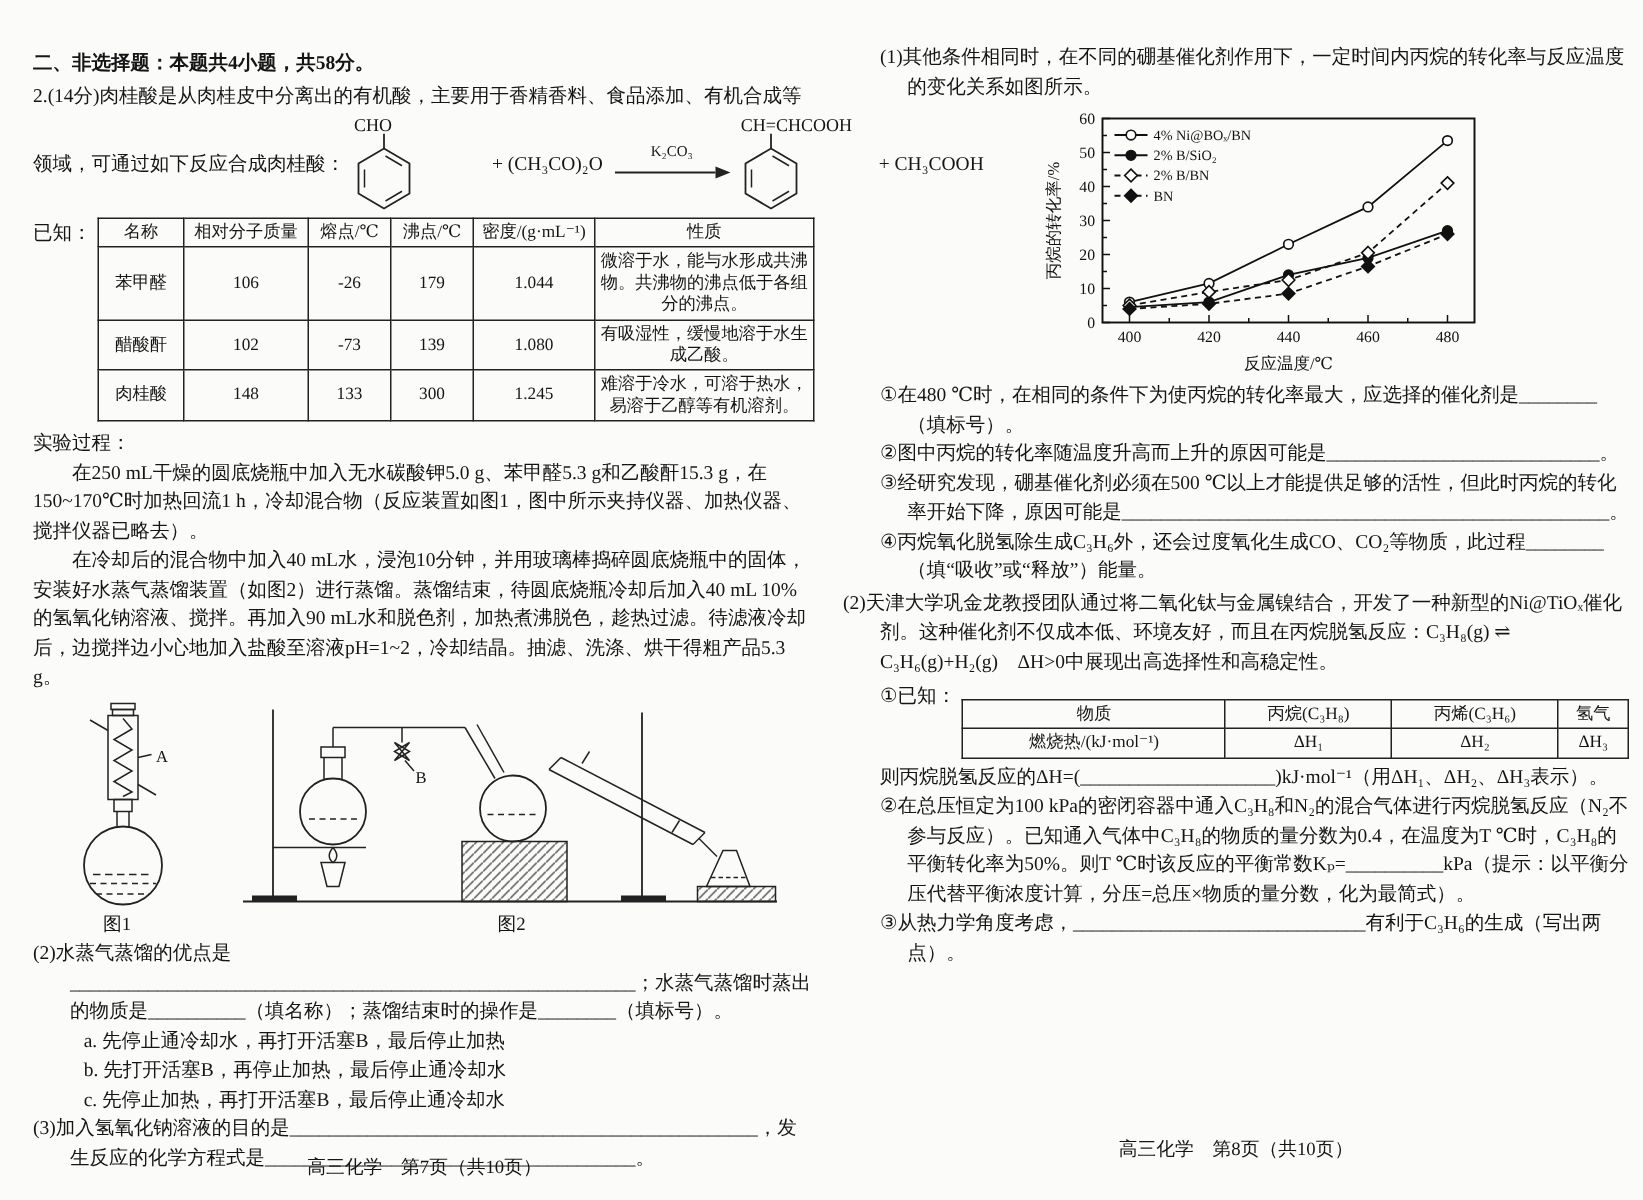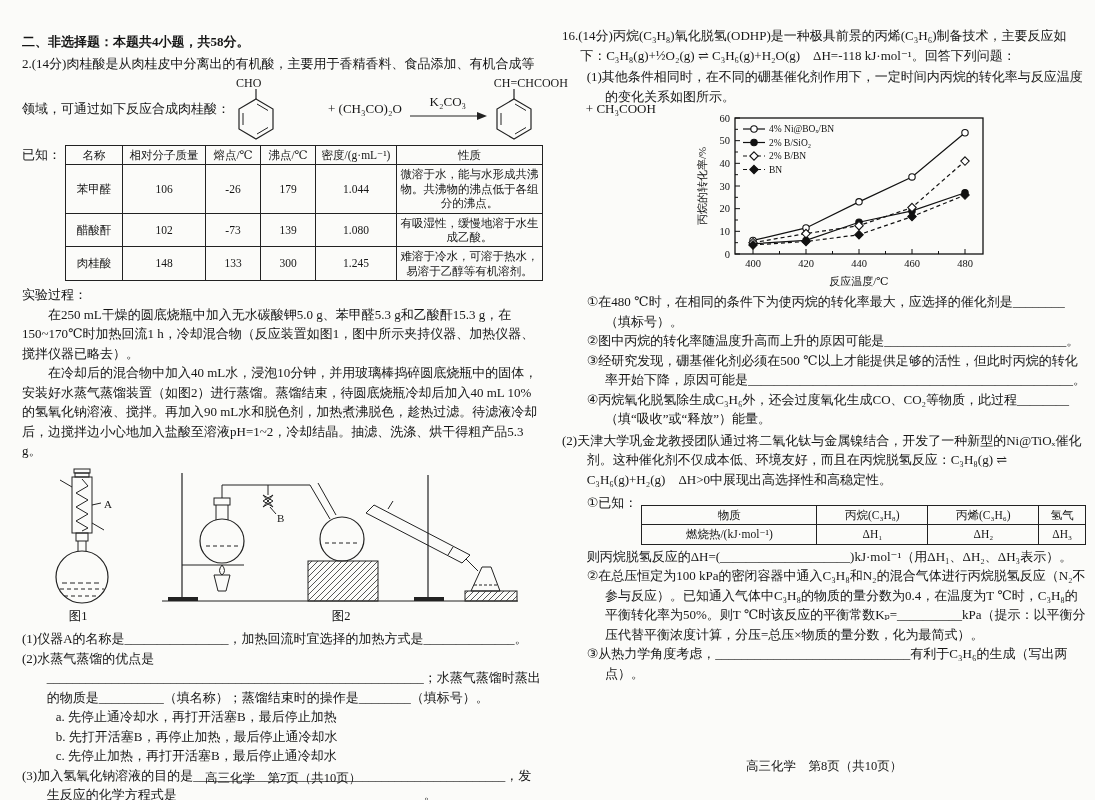--- a/index.html
+++ b/index.html
@@ -16,21 +16,21 @@
   .bold{font-weight:bold;}
   .mt2{margin-top:2px;} .mt4{margin-top:4px;}
   .hang{padding-left:1.9em;text-indent:-1.9em;}
   .hang2{padding-left:1.4em;text-indent:-1.4em;}
   .para{text-indent:2em;}
   .opt{padding-left:2.6em;}
   .rxn{display:flex;align-items:center;gap:6px;margin:4px 0 2px 0;}
   .mol{display:flex;flex-direction:column;align-items:flex-start;width:86px;flex:0 0 auto;}
   .mol-label{font-size:12px;line-height:1;white-space:nowrap;}
   .arrowblk{display:flex;flex-direction:column;align-items:center;width:80px;flex:0 0 auto;}
-  .cat{font-size:13px;line-height:1;margin-bottom:1px;white-space:nowrap;}
+  .cat{font-size:10px;line-height:1;margin-bottom:1px;white-space:nowrap;}
   svg{display:block;}
   .known-row{display:flex;align-items:flex-start;gap:4px;margin-top:4px;}
   table{border-collapse:collapse;font-size:11.5px;line-height:1.25;}
   td,th{border:1px solid #222;padding:2px 3px;text-align:center;font-weight:normal;}
   #tbl1{width:478px;padding-left:28px;} #tbl1 .prop{text-align:center;}
   #tbl2{width:462px;margin-top:12px;}
   .figs{display:flex;align-items:flex-end;gap:26px;margin-top:6px;}
   .figbox{display:flex;flex-direction:column;align-items:center;}
   .figcap{font-size:12.5px;margin-top:0px;}
   .footer{position:absolute;left:0;width:100%;text-align:center;font-size:12.5px;}
@@ -189,33 +189,31 @@
         <line class="thin" x1="288" y1="88" x2="293" y2="80"></line>
         <line class="thin" x1="306" y1="92" x2="318" y2="104"></line>
         <path class="thin" d="M322 100 L331 100 L340 124 L311 124 Z"></path>
         <line class="thin" x1="314" y1="118" x2="337" y2="118" stroke-dasharray="3 2"></line>
         <rect x="305" y="124" width="52" height="10" fill="url(#hb)" stroke="#222"></rect>
       </svg>
       <div class="figcap">图2</div>
     </div>
   </div>
 
-  <p class="hang mt4">(1)仪器A的名称是________________，加热回流时宜选择的加热方式是______________。</p>
   <p class="hang">(2)水蒸气蒸馏的优点是__________________________________________________________；水蒸气蒸馏时蒸出的物质是__________（填名称）；蒸馏结束时的操作是________（填标号）。</p>
   <p class="opt">a. 先停止通冷却水，再打开活塞B，最后停止加热</p>
   <p class="opt">b. 先打开活塞B，再停止加热，最后停止通冷却水</p>
   <p class="opt">c. 先停止加热，再打开活塞B，最后停止通冷却水</p>
   <p class="hang">(3)加入氢氧化钠溶液的目的是________________________________________________，发生反应的化学方程式是______________________________________。</p>
 
   <div class="footer">高三化学　第7页（共10页）</div>
 </div>
 
 <div class="col" id="colR">
   <div style="height:26px"></div>
-  <p class="hang2">16.(14分)丙烷(C₃H₈)氧化脱氢(ODHP)是一种极具前景的丙烯(C₃H₆)制备技术，主要反应如下：C₃H₈(g)+½O₂(g) ⇌ C₃H₆(g)+H₂O(g)　ΔH=-118 kJ·mol⁻¹。回答下列问题：</p>
 
   <div class="q16body">
     <p class="hang2 mt2">(1)其他条件相同时，在不同的硼基催化剂作用下，一定时间内丙烷的转化率与反应温度的变化关系如图所示。</p>
 
     <div class="chartwrap">
       <svg id="chart" width="300" height="180" viewBox="0 0 300 180">
           <rect x="40" y="8" width="248" height="136" fill="none" stroke="#111" stroke-width="1.3"></rect>
           <line x1="40" y1="144" x2="45" y2="144" stroke="#111"></line>
           <line x1="40" y1="132.66666666666666" x2="43" y2="132.66666666666666" stroke="#111"></line>
           <text x="35" y="147.5" text-anchor="end" font-size="10.5" fill="#111">0</text>

